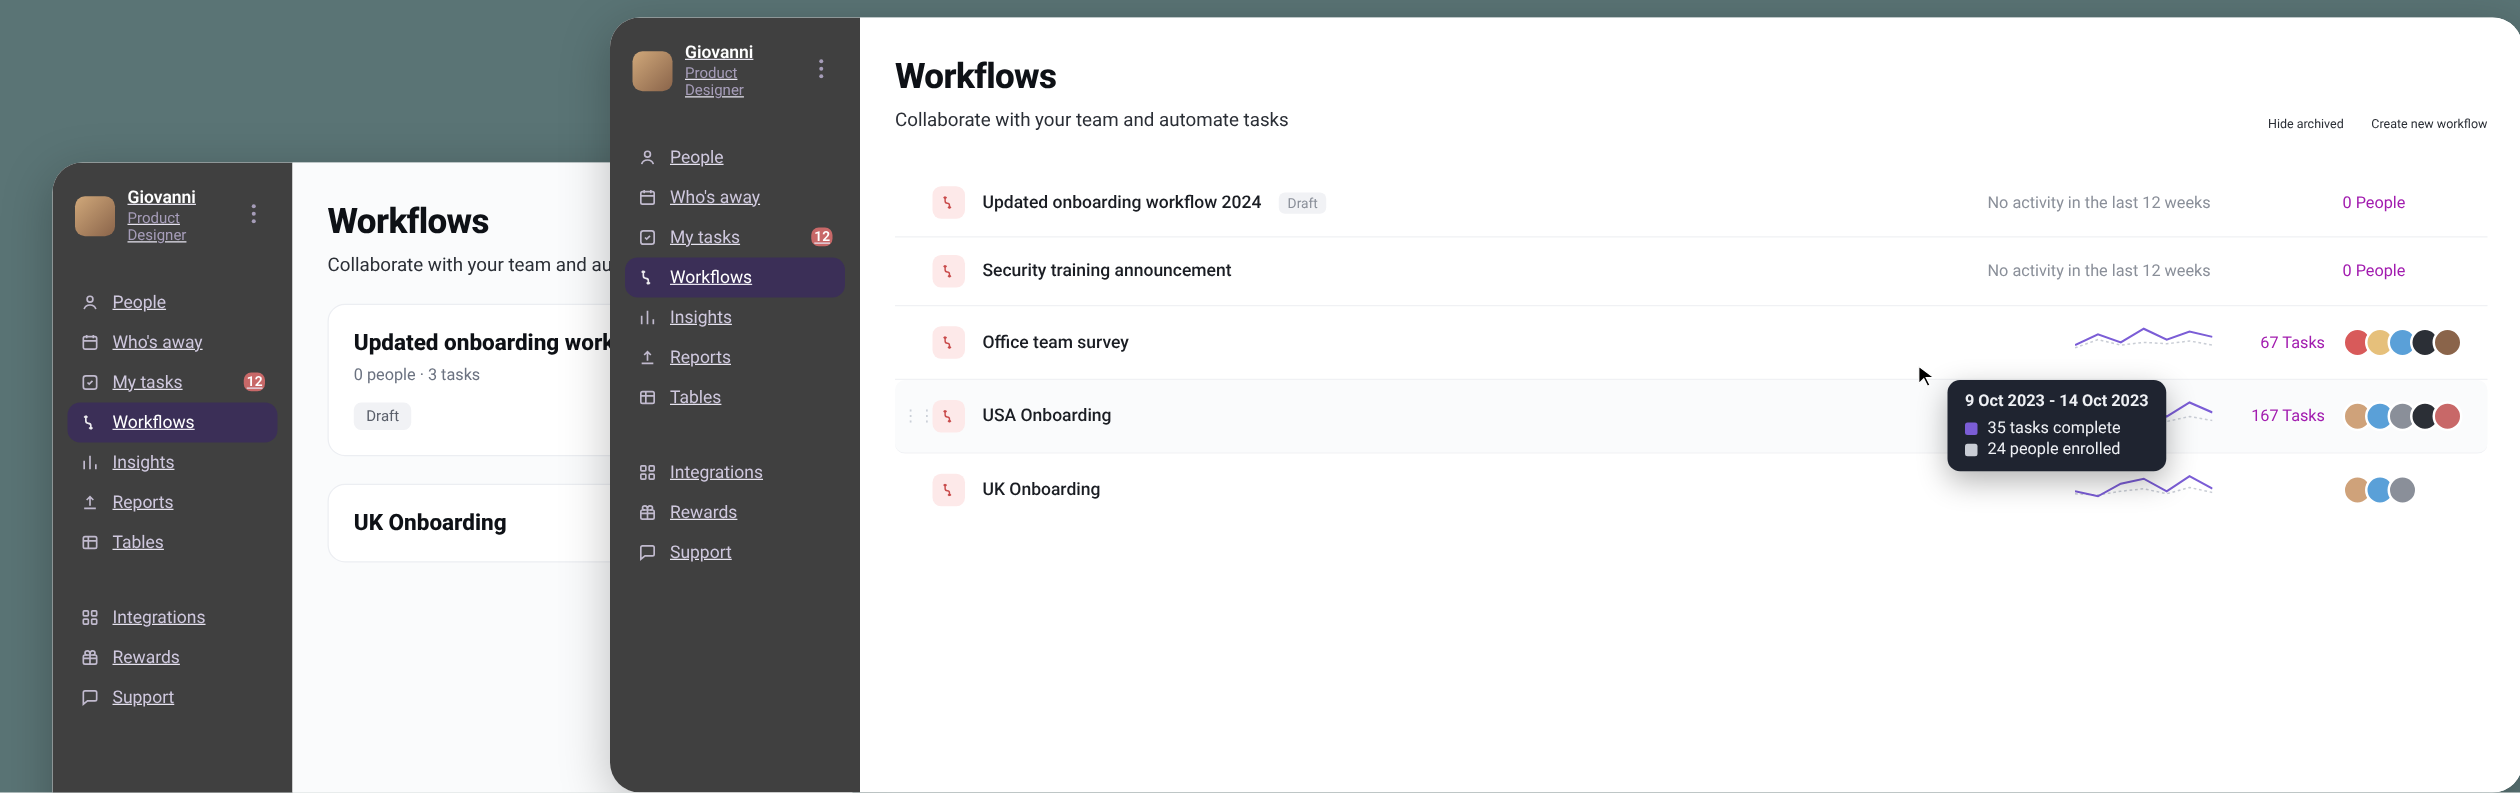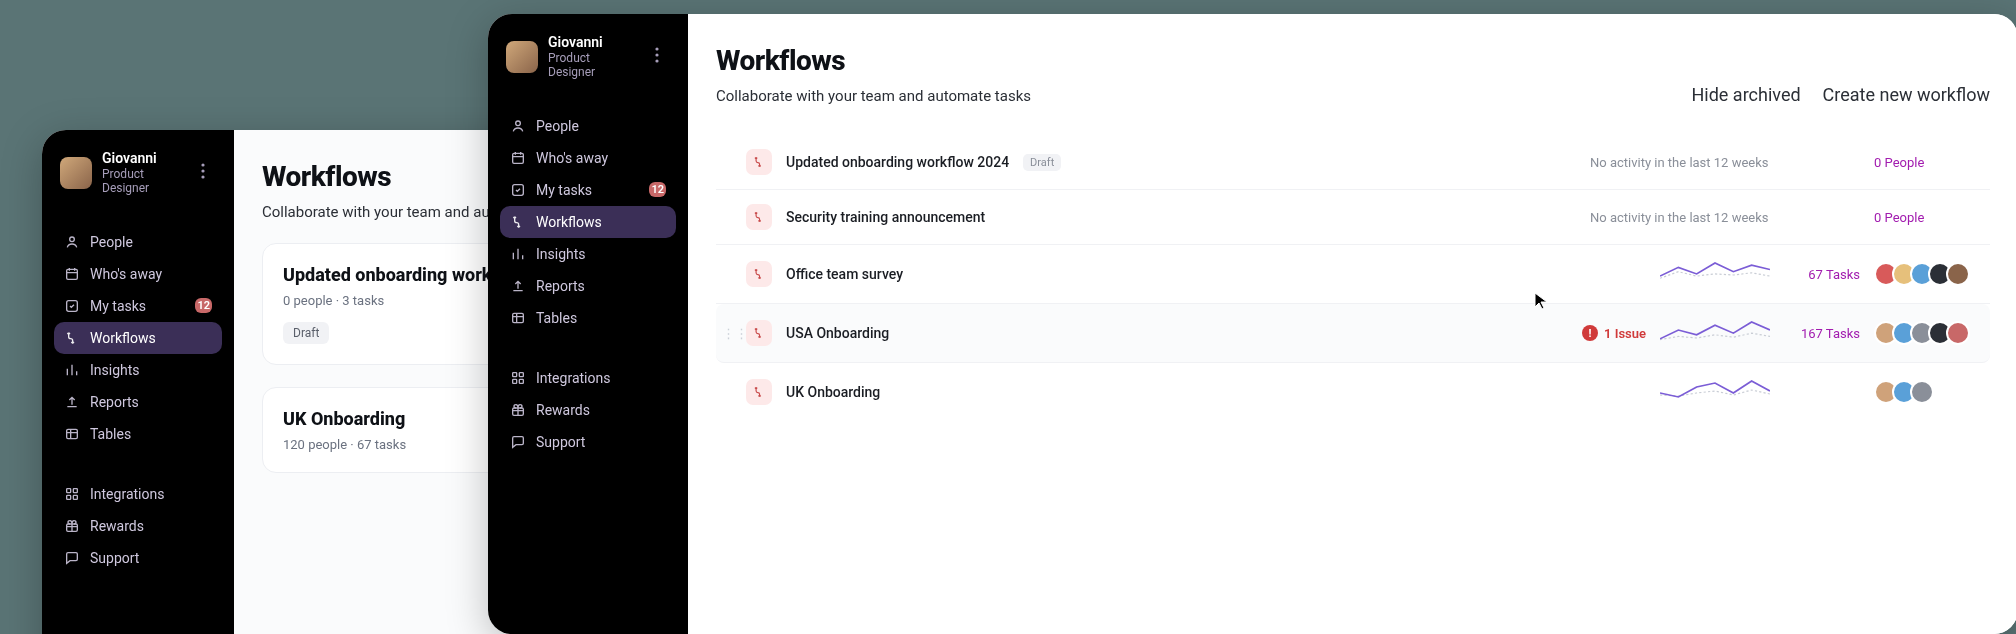--- a/index.html
+++ b/index.html
@@ -29,26 +29,27 @@
 }
 
 .window-front {
   top: 14px;
   left: 488px;
   width: 1530px;
   height: 620px;
 }
 
 .sidebar {
-  background: #000000;
+  background: #404040;
   color: #e6e3ef;
   display: flex;
   flex-direction: column;
   padding: 12px;
   flex: 0 0 auto;
+  text-decoration: underline;
 }
 .window-back .sidebar { width: 192px; }
 .window-front .sidebar { width: 200px; }
 
 .profile {
   display: flex;
   align-items: center;
   gap: 10px;
   padding: 8px 6px 18px 6px;
 }
@@ -98,21 +99,21 @@
 
 .page-title { font-size: 28px; font-weight: 800; color: #0e1116; letter-spacing: -0.5px; }
 .page-subtitle { font-size: 15px; color: #2b2f36; margin-top: 10px; }
 
 .header-row {
   display: flex;
   align-items: flex-end;
   justify-content: space-between;
   gap: 20px;
 }
-.header-actions { display: flex; gap: 22px; font-size: 18px; color: #2b2f36; white-space: nowrap; margin-top: 40px; }
+.header-actions { display: flex; gap: 22px; font-size: 10px; color: #2b2f36; white-space: nowrap; margin-top: 40px; }
 .header-actions span { cursor: pointer; }
 
 .card {
   background: #fff;
   border: 1px solid #eceef2;
   border-radius: 14px;
   padding: 20px;
   margin-top: 22px;
 }
 .card-title { font-size: 18px; font-weight: 800; color: #0e1116; }
@@ -314,21 +315,20 @@
       <p class="page-subtitle">Collaborate with your team and automate tasks</p>
 
       <div class="card">
         <div class="card-title">Updated onboarding workflow 2024</div>
         <div class="card-meta">0 people · 3 tasks</div>
         <span class="draft-chip">Draft</span>
       </div>
 
       <div class="card">
         <div class="card-title">UK Onboarding</div>
-        <div class="card-meta">120 people · 67 tasks</div>
       </div>
     </div>
   </main>
 </div>
 
 <div class="window window-front">
   <aside class="sidebar">
     <div class="profile">
       <div class="avatar"></div>
       <div class="profile-info">
@@ -537,18 +537,29 @@
               <span class="avatar-stack">
                 <span class="mini-avatar" style="background:#cfa27a"></span>
                 <span class="mini-avatar" style="background:#5aa0d8"></span>
                 <span class="mini-avatar" style="background:#8a8f99"></span>
               </span>
             </span>
           </div>
         </div>
     </div>
 
+    <div class="tooltip">
+      <div class="tooltip-date">9 Oct 2023 - 14 Oct 2023</div>
+      <div class="tooltip-row">
+        <span class="legend-sq" style="background:#7b5dd6"></span>
+        <span>35 tasks complete</span>
+      </div>
+      <div class="tooltip-row">
+        <span class="legend-sq" style="background:#c9cdd5"></span>
+        <span>24 people enrolled</span>
+      </div>
+    </div>
 
     <svg class="cursor-arrow" viewBox="0 0 14 18">
       <path d="M1 1 L1 15 L5 11 L8 17 L10 16 L7 10 L13 10 Z" fill="#000" stroke="#fff" stroke-width="1"></path>
     </svg>
   </main>
 </div>
 
 </body></html>

